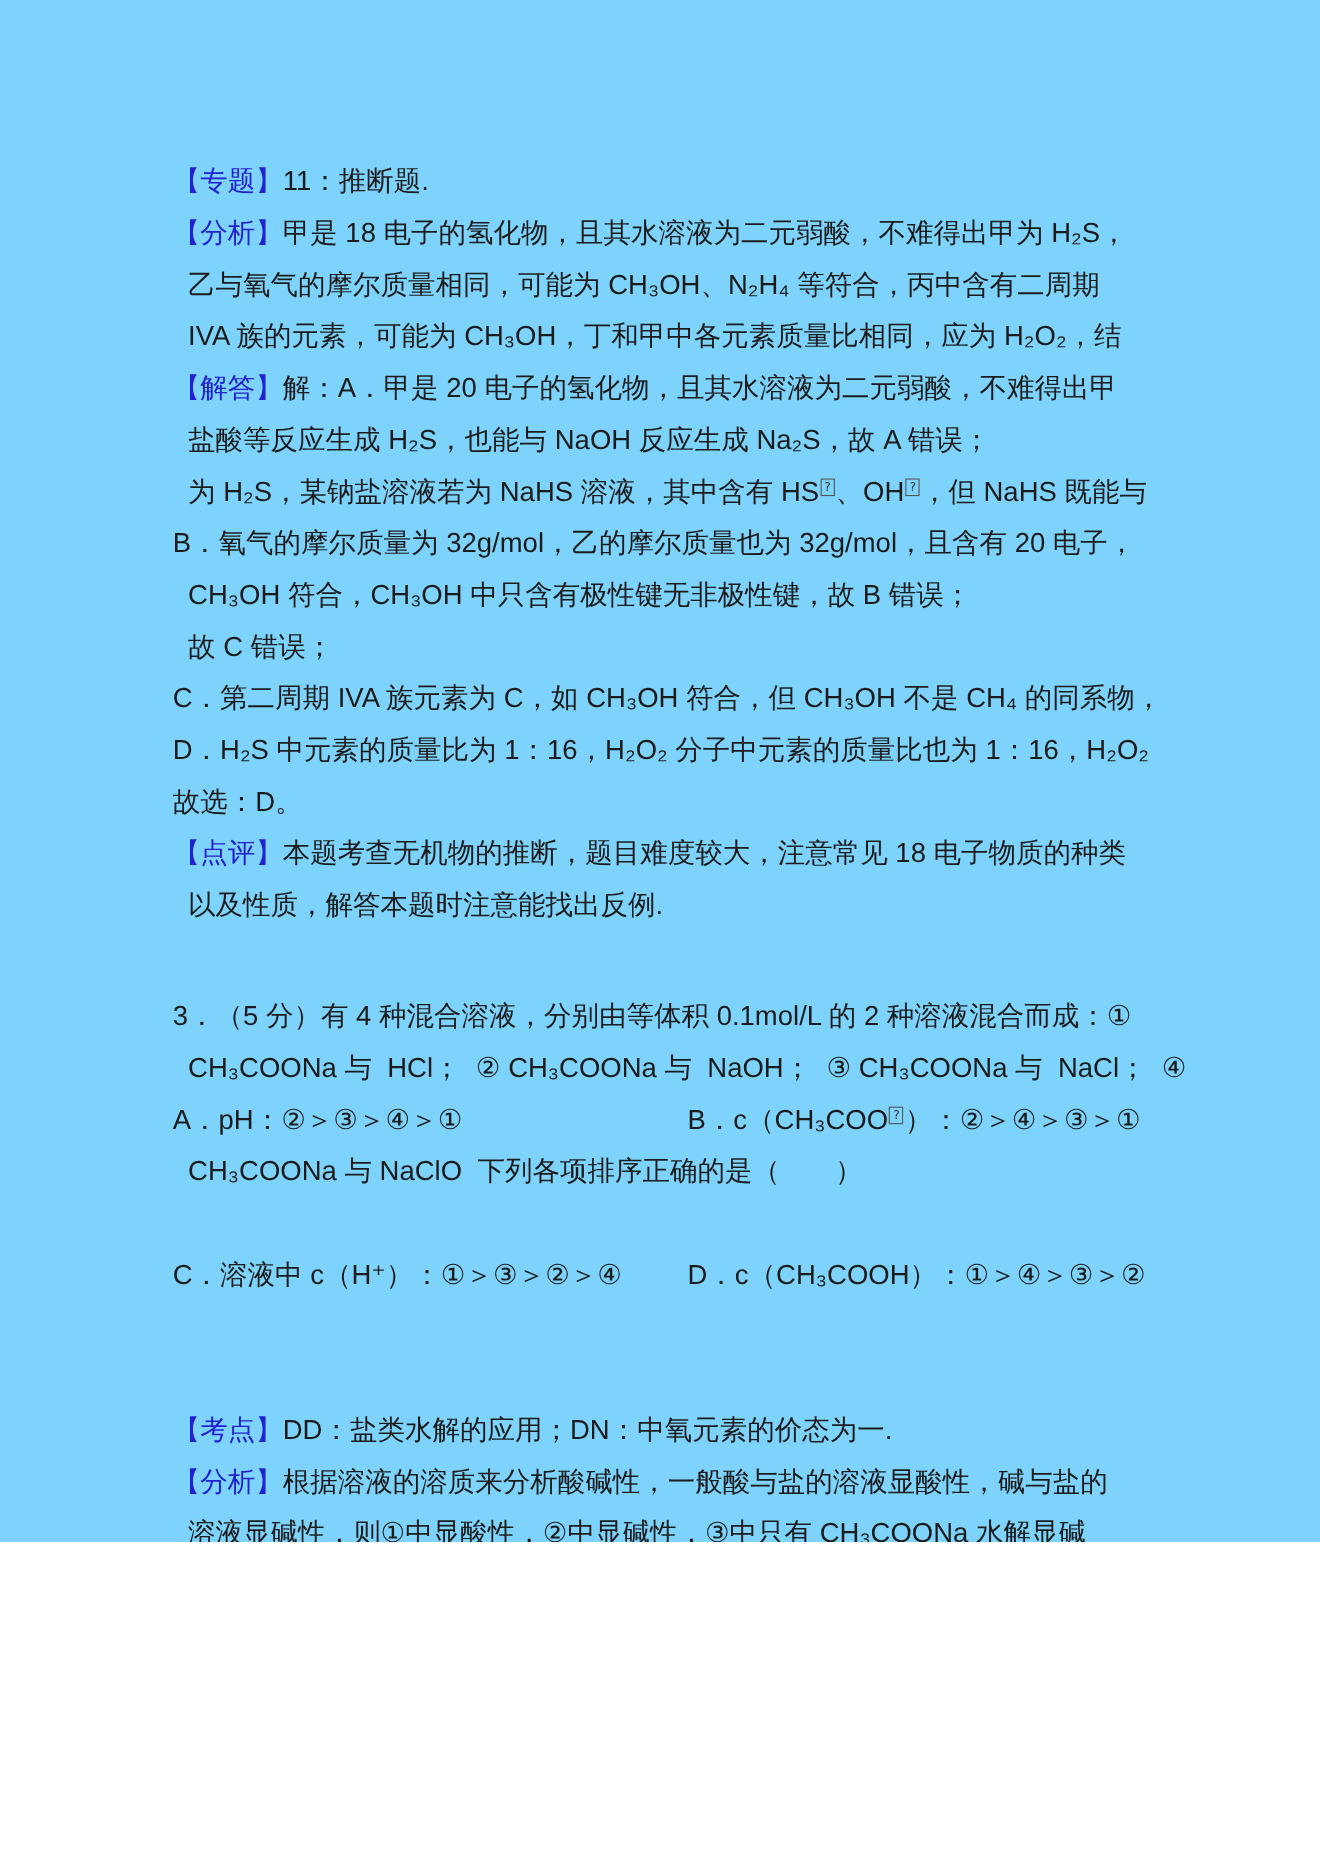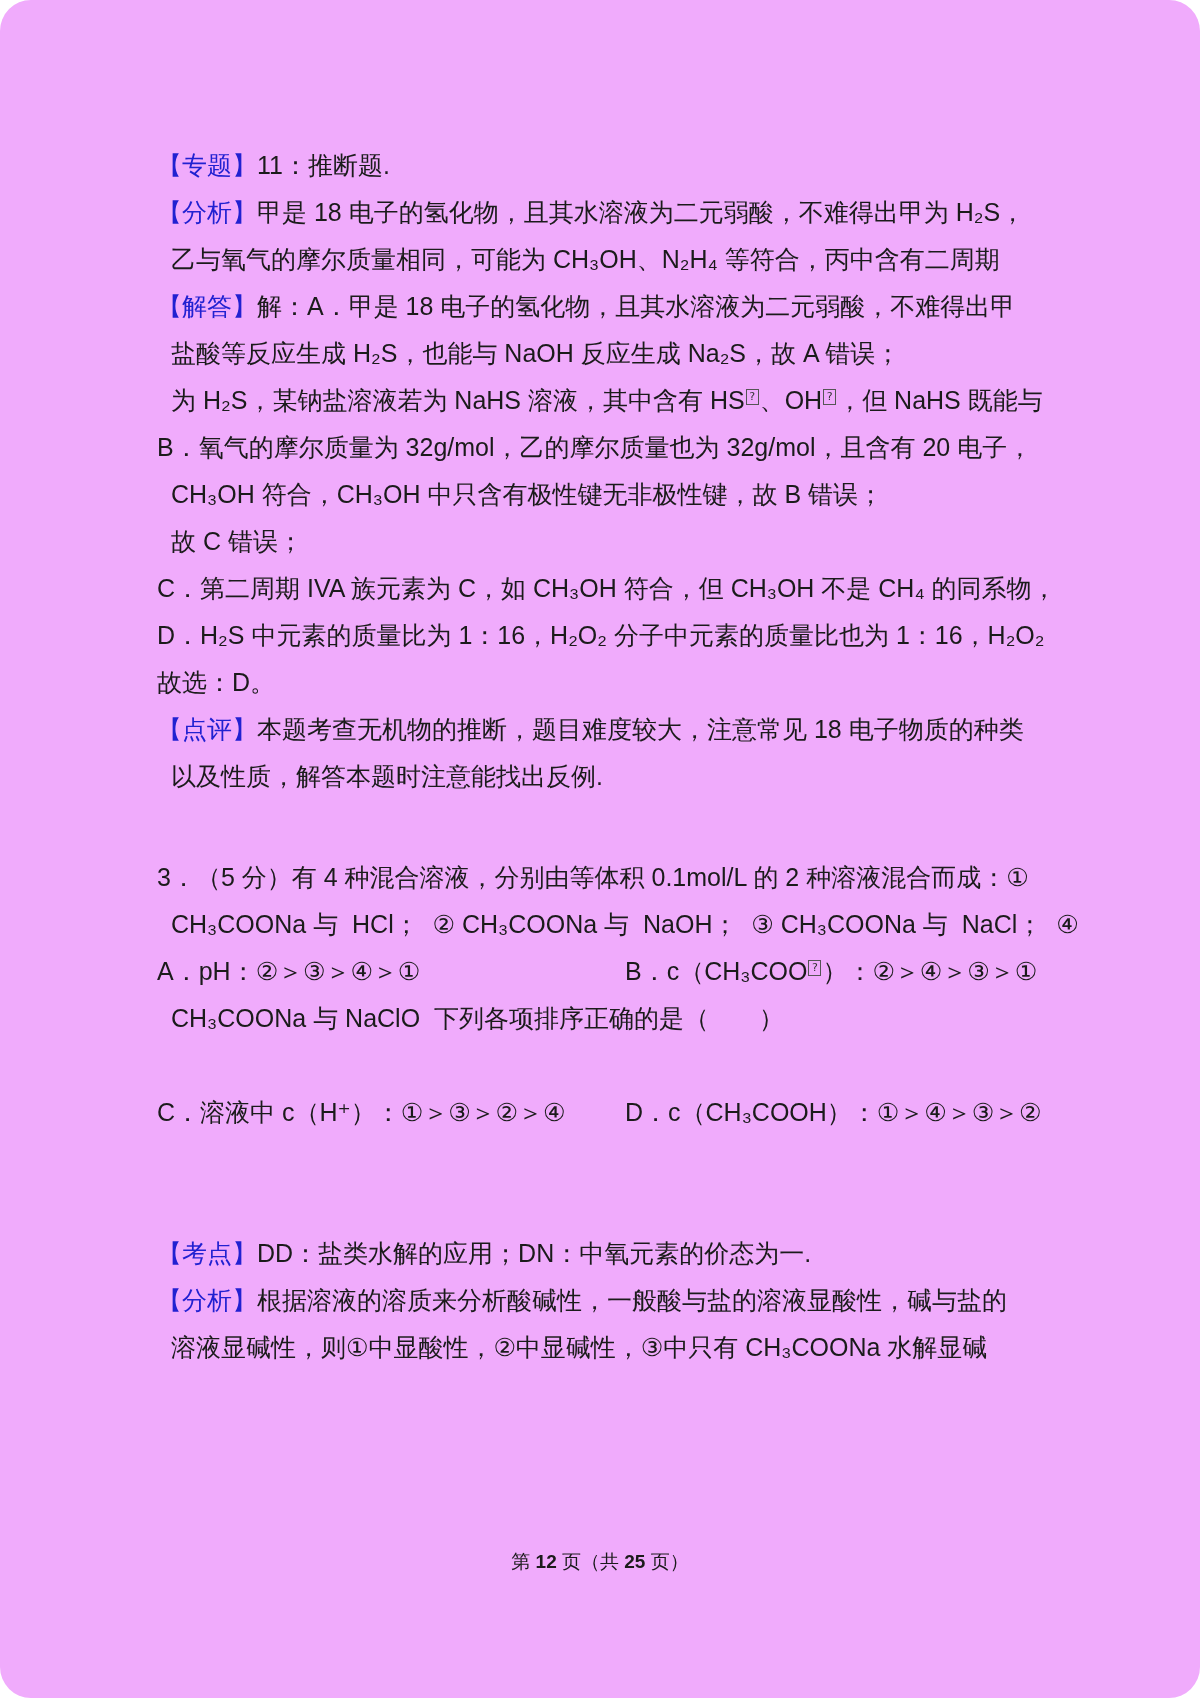--- a/index.html
+++ b/index.html
@@ -3,27 +3,26 @@
 <meta charset="utf-8">
 <style>
   :root{
     --text-color:#1b1b1b;
     --label-color:#2121d1;
   }
   html,body{margin:0;padding:0;background:#ffffff;}
   .page{
     position:relative;
     width:1200px;
-    height:1698px;
-    background:#f0abfc;
+    height:1402px;
+    background:#7dd3fc;
     font-family:"Liberation Sans","DejaVu Sans",sans-serif;
     font-size:25px;
     color:var(--text-color);
     overflow:hidden;
-    border-radius:31px;
   }
   .content{
     position:absolute;
     left:157px;
     top:142px;
     width:990px;
   }
   .ln{
     height:47px;
     line-height:47px;
@@ -63,21 +62,22 @@
 </style>
 </head>
 <body>
 
 <div class="page">
   <div class="content">
 
     <div class="ln"><span class="lbl">【专题】</span><span>11：推断题.</span></div>
     <div class="ln"><span class="lbl">【分析】</span><span>甲是 18 电子的氢化物，且其水溶液为二元弱酸，不难得出甲为 H₂S，</span></div>
     <div class="ln ind"><span>乙与氧气的摩尔质量相同，可能为 CH₃OH、N₂H₄ 等符合，丙中含有二周期</span></div>
-    <div class="ln"><span class="lbl">【解答】</span><span>解：A．甲是 18 电子的氢化物，且其水溶液为二元弱酸，不难得出甲</span></div>
+    <div class="ln ind"><span>IVA 族的元素，可能为 CH₃OH，丁和甲中各元素质量比相同，应为 H₂O₂，结</span></div>
+    <div class="ln"><span class="lbl">【解答】</span><span>解：A．甲是 20 电子的氢化物，且其水溶液为二元弱酸，不难得出甲</span></div>
     <div class="ln ind"><span>盐酸等反应生成 H₂S，也能与 NaOH 反应生成 Na₂S，故 A 错误；</span></div>
     <div class="ln ind"><span>为 H₂S，某钠盐溶液若为 NaHS 溶液，其中含有 HS<sup class="tofu">?</sup>、OH<sup class="tofu">?</sup>，但 NaHS 既能与</span></div>
     <div class="ln"><span>B．氧气的摩尔质量为 32g/mol，乙的摩尔质量也为 32g/mol，且含有 20 电子，</span></div>
     <div class="ln ind"><span>CH₃OH 符合，CH₃OH 中只含有极性键无非极性键，故 B 错误；</span></div>
     <div class="ln ind"><span>故 C 错误；</span></div>
     <div class="ln"><span>C．第二周期 IVA 族元素为 C，如 CH₃OH 符合，但 CH₃OH 不是 CH₄ 的同系物，</span></div>
     <div class="ln"><span>D．H₂S 中元素的质量比为 1：16，H₂O₂ 分子中元素的质量比也为 1：16，H₂O₂</span></div>
     <div class="ln"><span>故选：D。</span></div>
     <div class="ln"><span class="lbl">【点评】</span><span>本题考查无机物的推断，题目难度较大，注意常见 18 电子物质的种类</span></div>
     <div class="ln ind"><span>以及性质，解答本题时注意能找出反例.</span></div>

